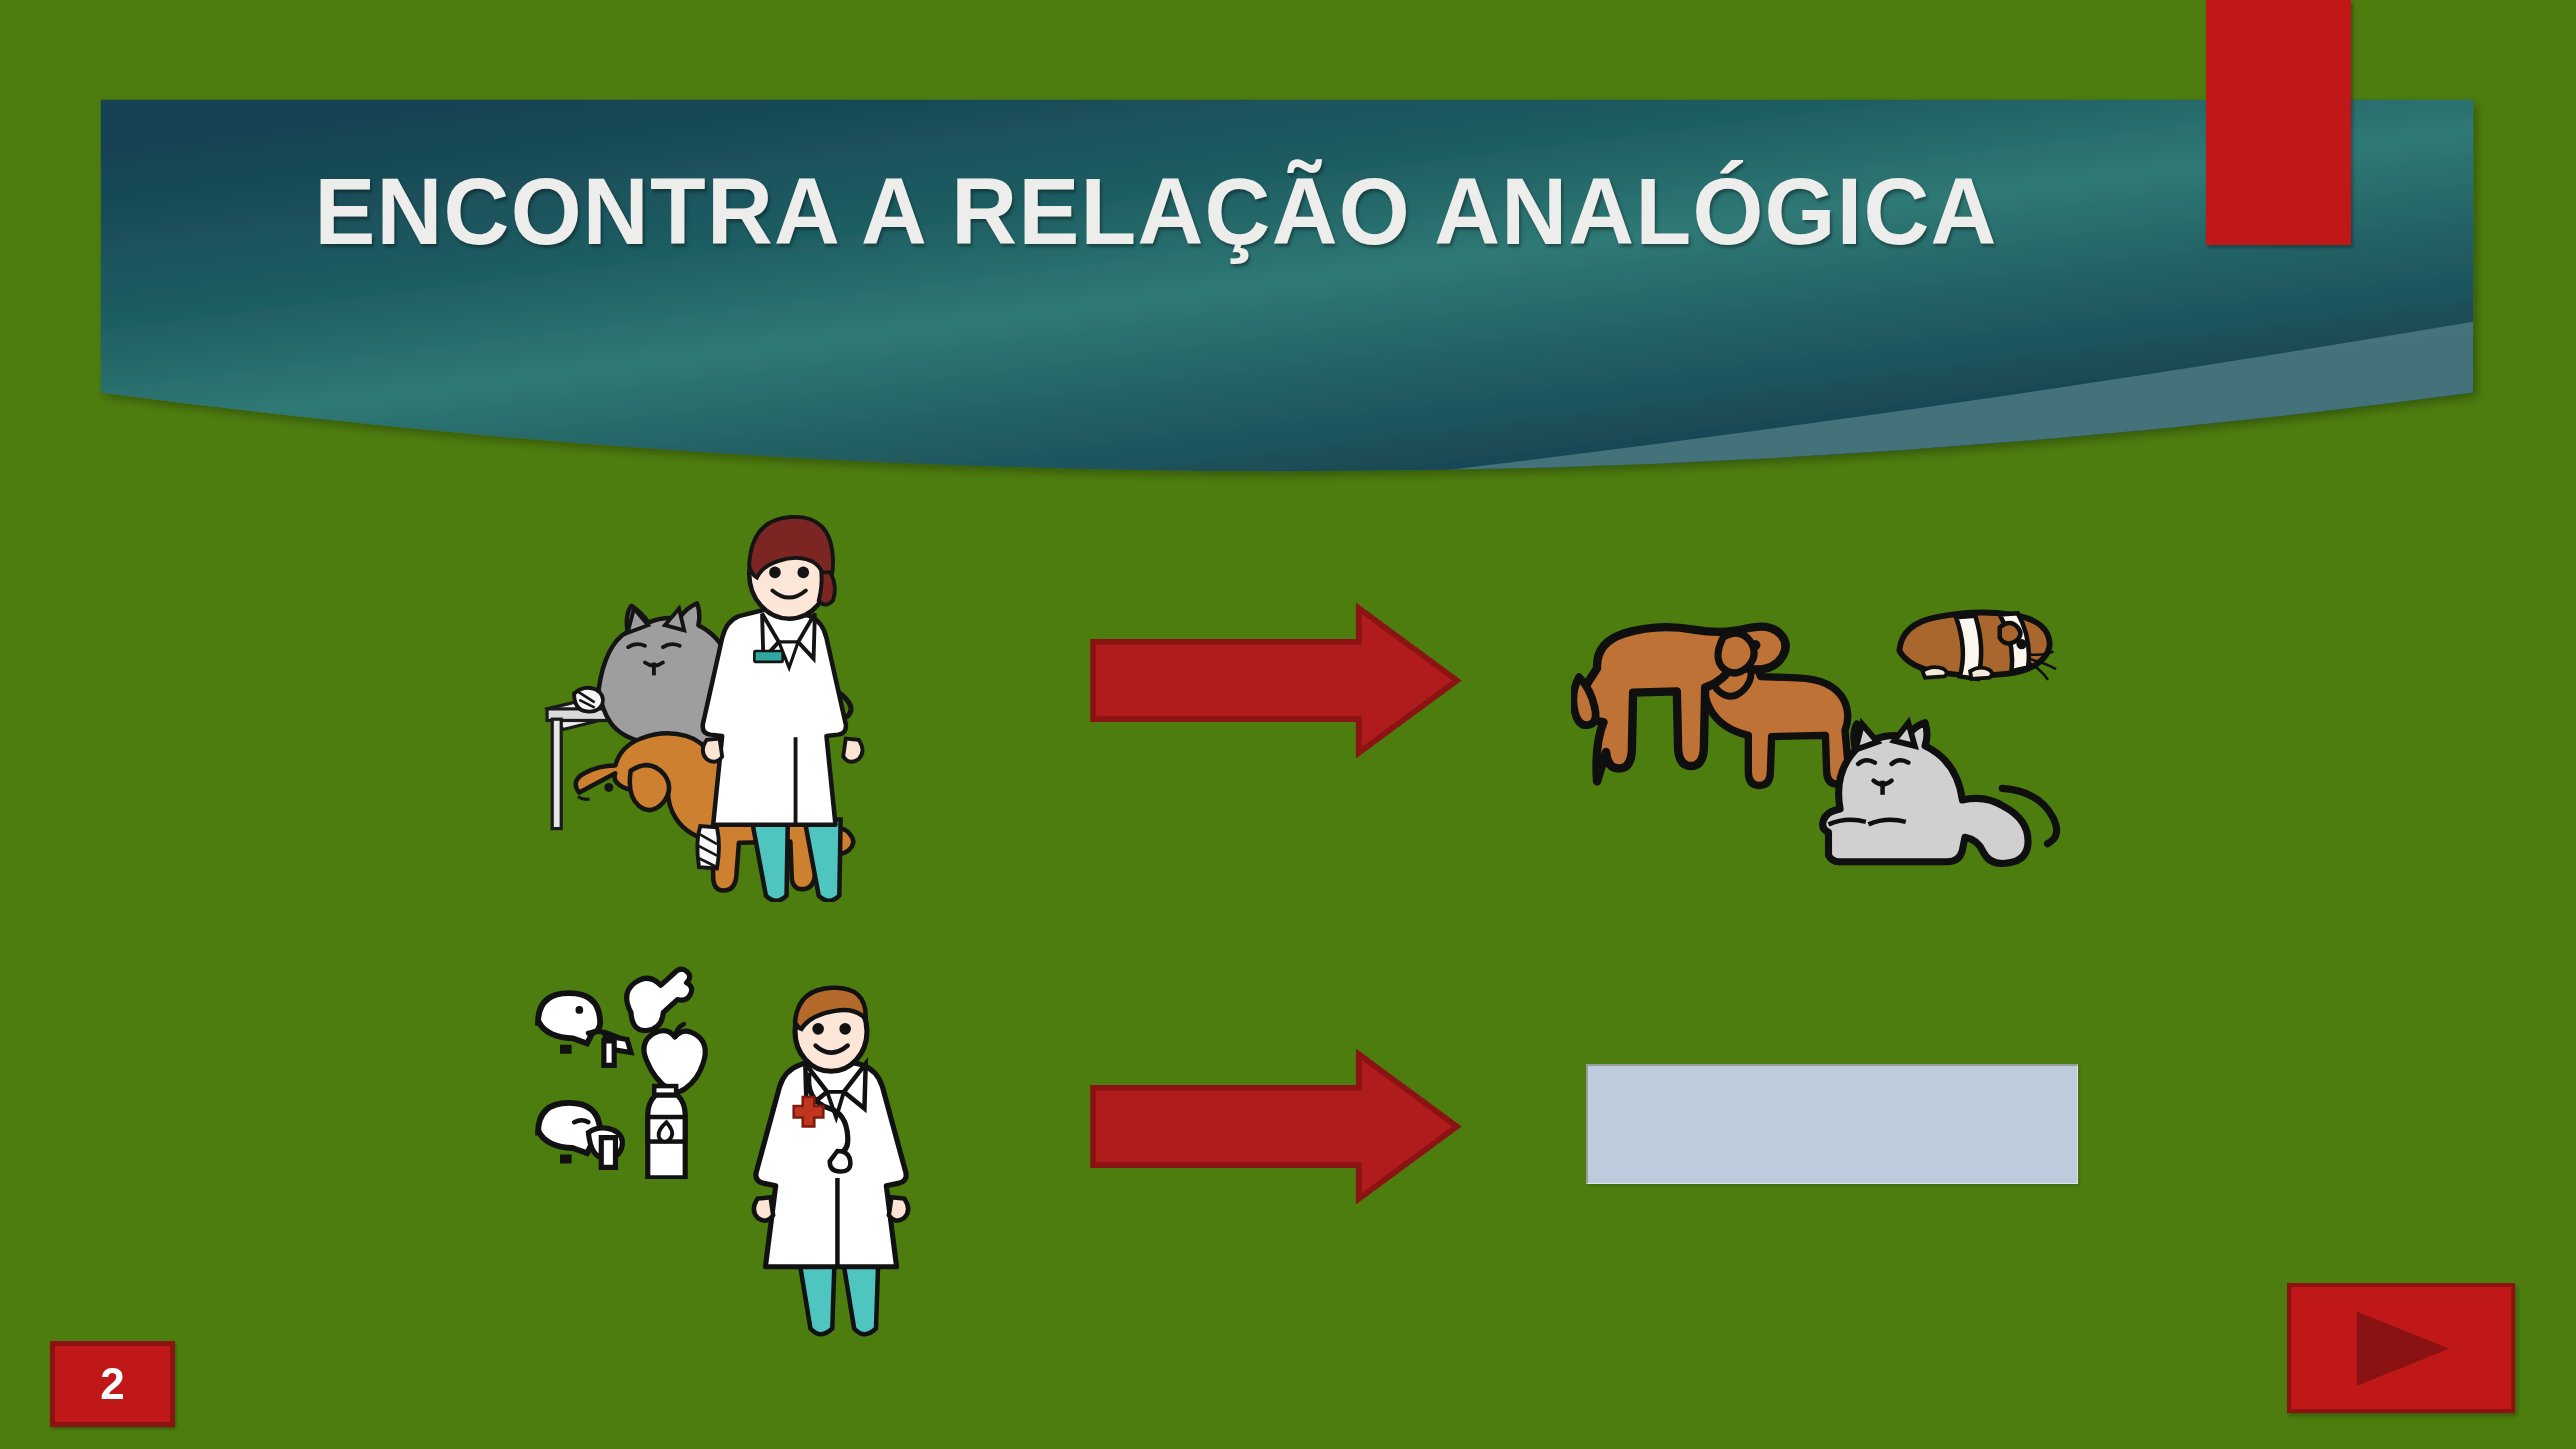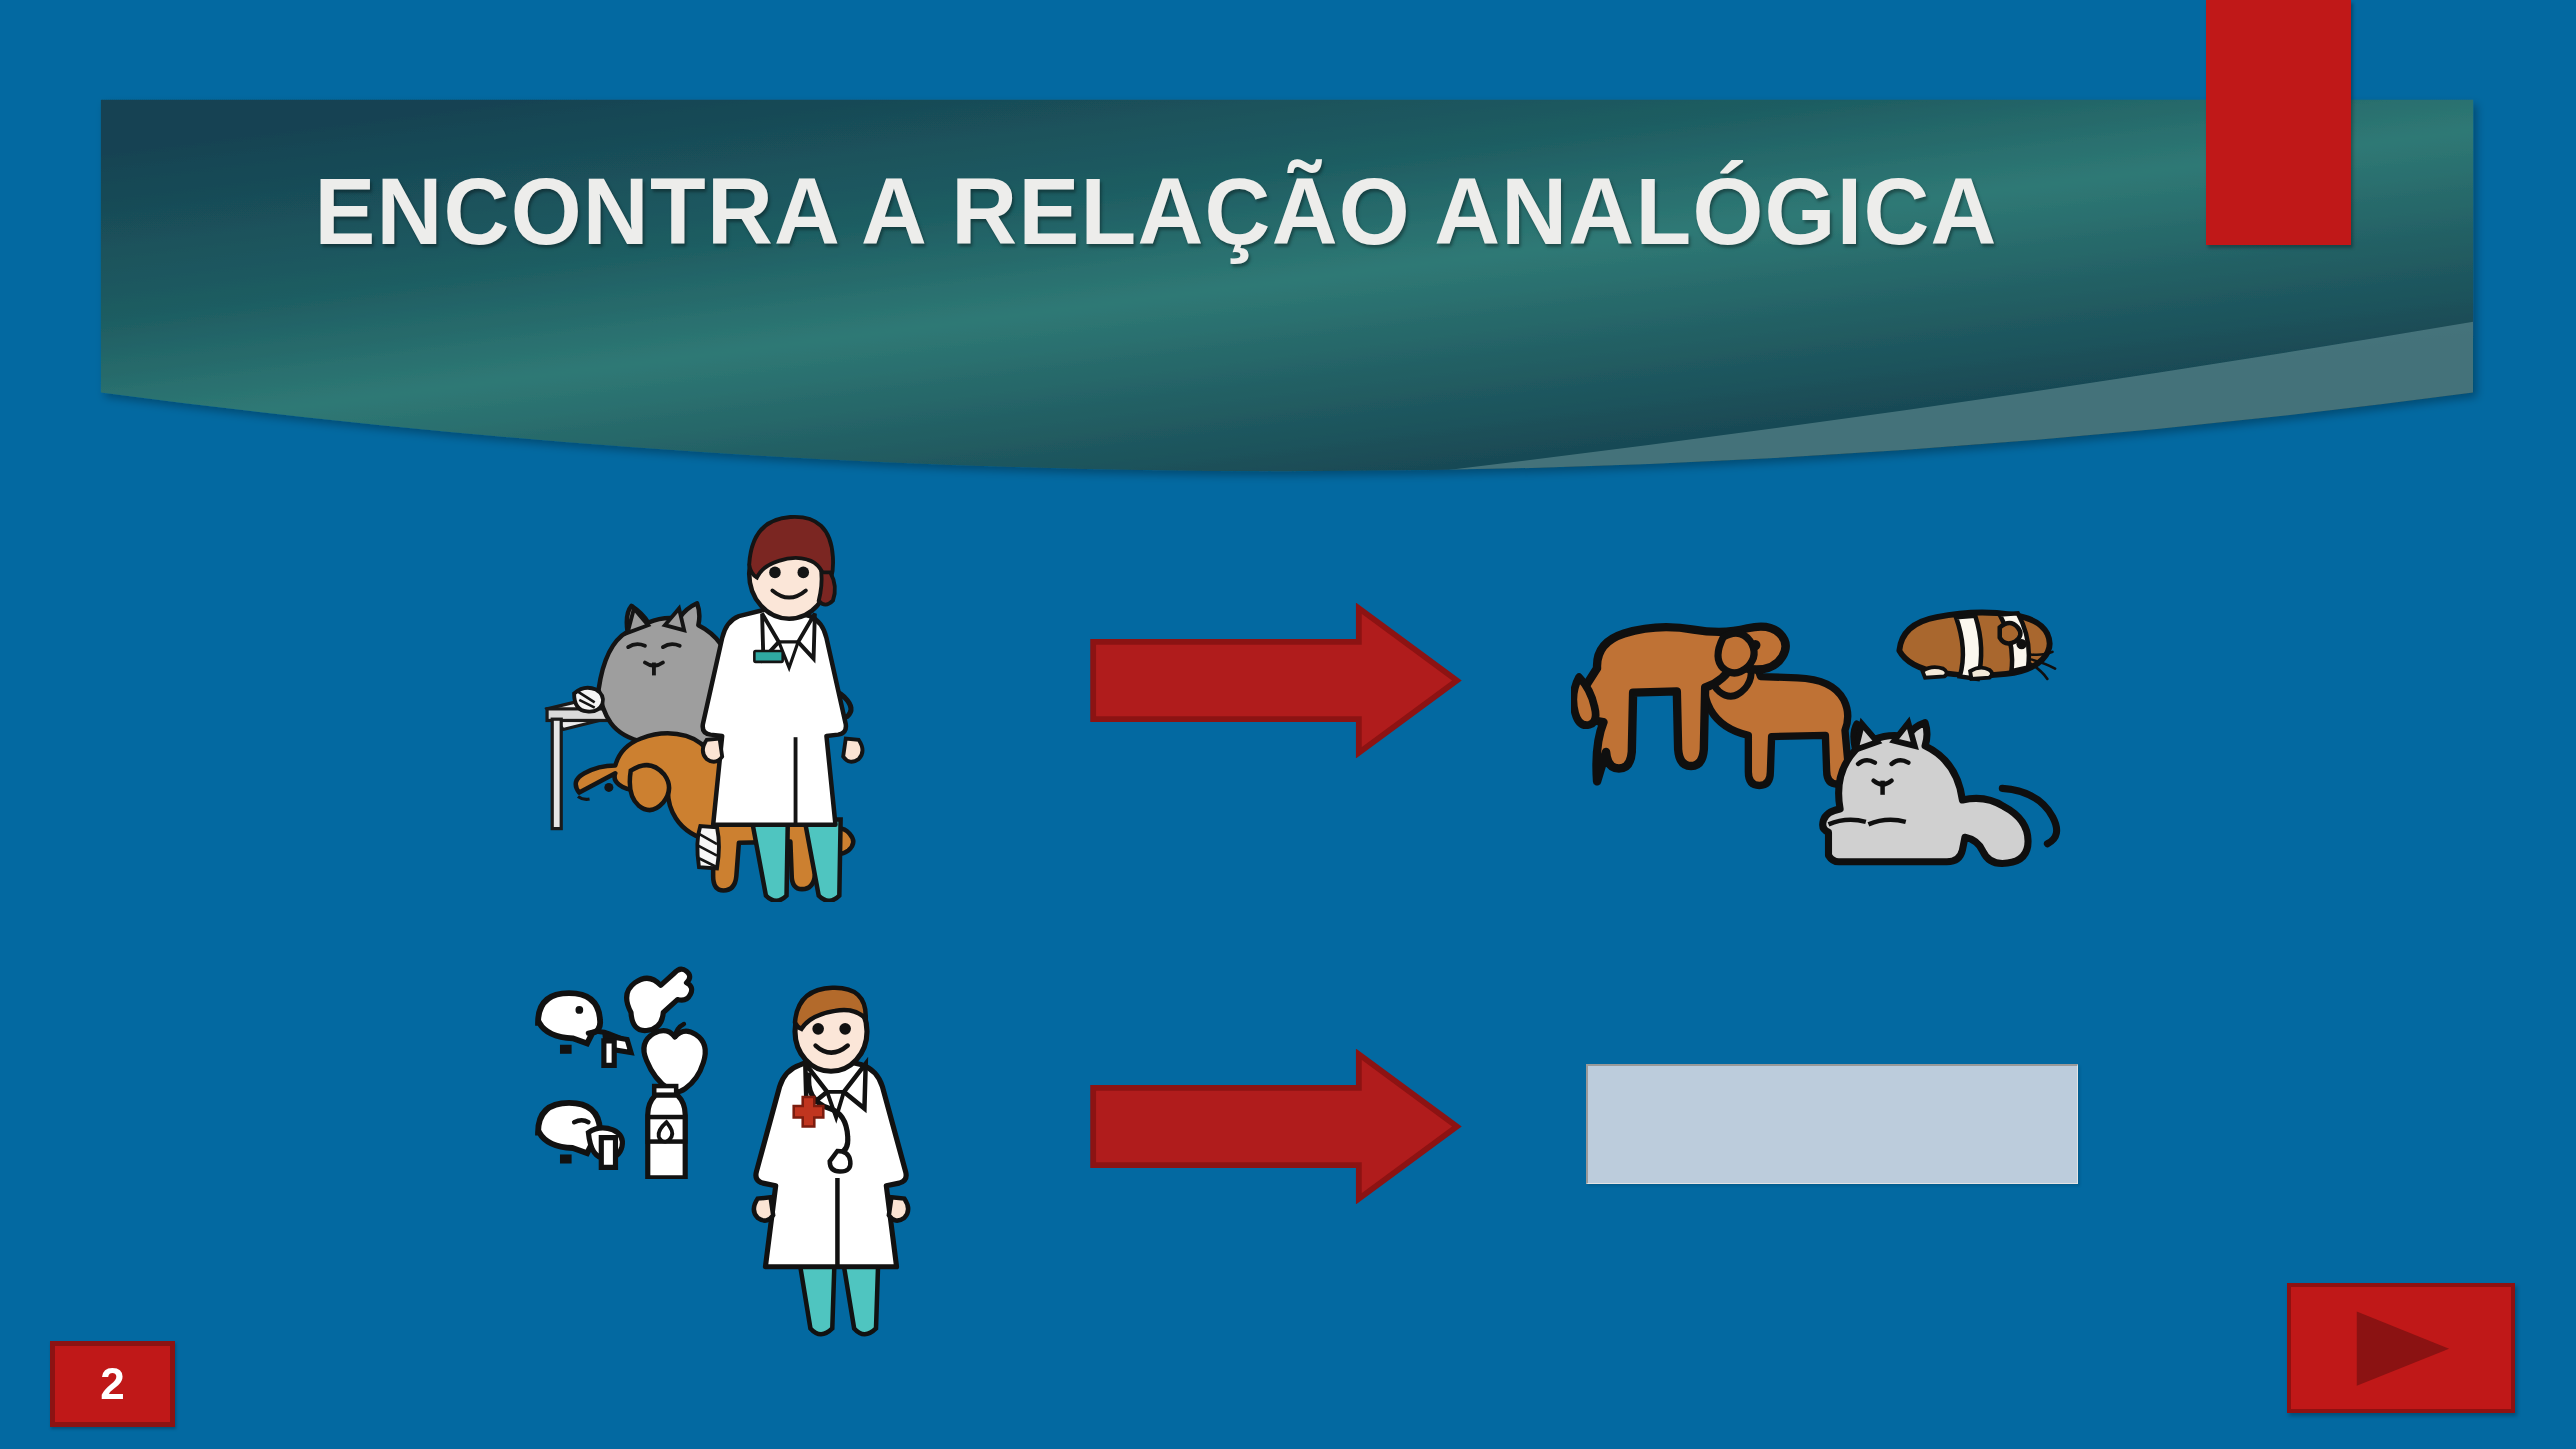--- a/index.html
+++ b/index.html
@@ -1,21 +1,21 @@
 <!DOCTYPE html>
 <html style="font-size:10.3px"><head>
 <meta charset="utf-8">
 <style>
   html,body{margin:0;padding:0;background:#ffffff;}
   body{
     width:2576px;height:1449px;position:relative;overflow:hidden;
     font-family:"Liberation Sans","DejaVu Sans",sans-serif;
     background:#ffffff;
   }
-  .slide{position:absolute;inset:0;background:#0369a1;}
+  .slide{position:absolute;inset:0;background:#4d7c0f;}
 
   
   #title-banner{position:absolute;left:0;top:0;width:2576px;height:489px;}
   #title-banner svg{position:absolute;left:0;top:0;}
   #red-accent-bar{
     position:absolute;left:2206px;top:0;width:145px;height:245px;
     background:#C01818;
     box-shadow:1.9px 2.6px 3.2px rgba(0,0,0,.30);
   }
   #title-text{

